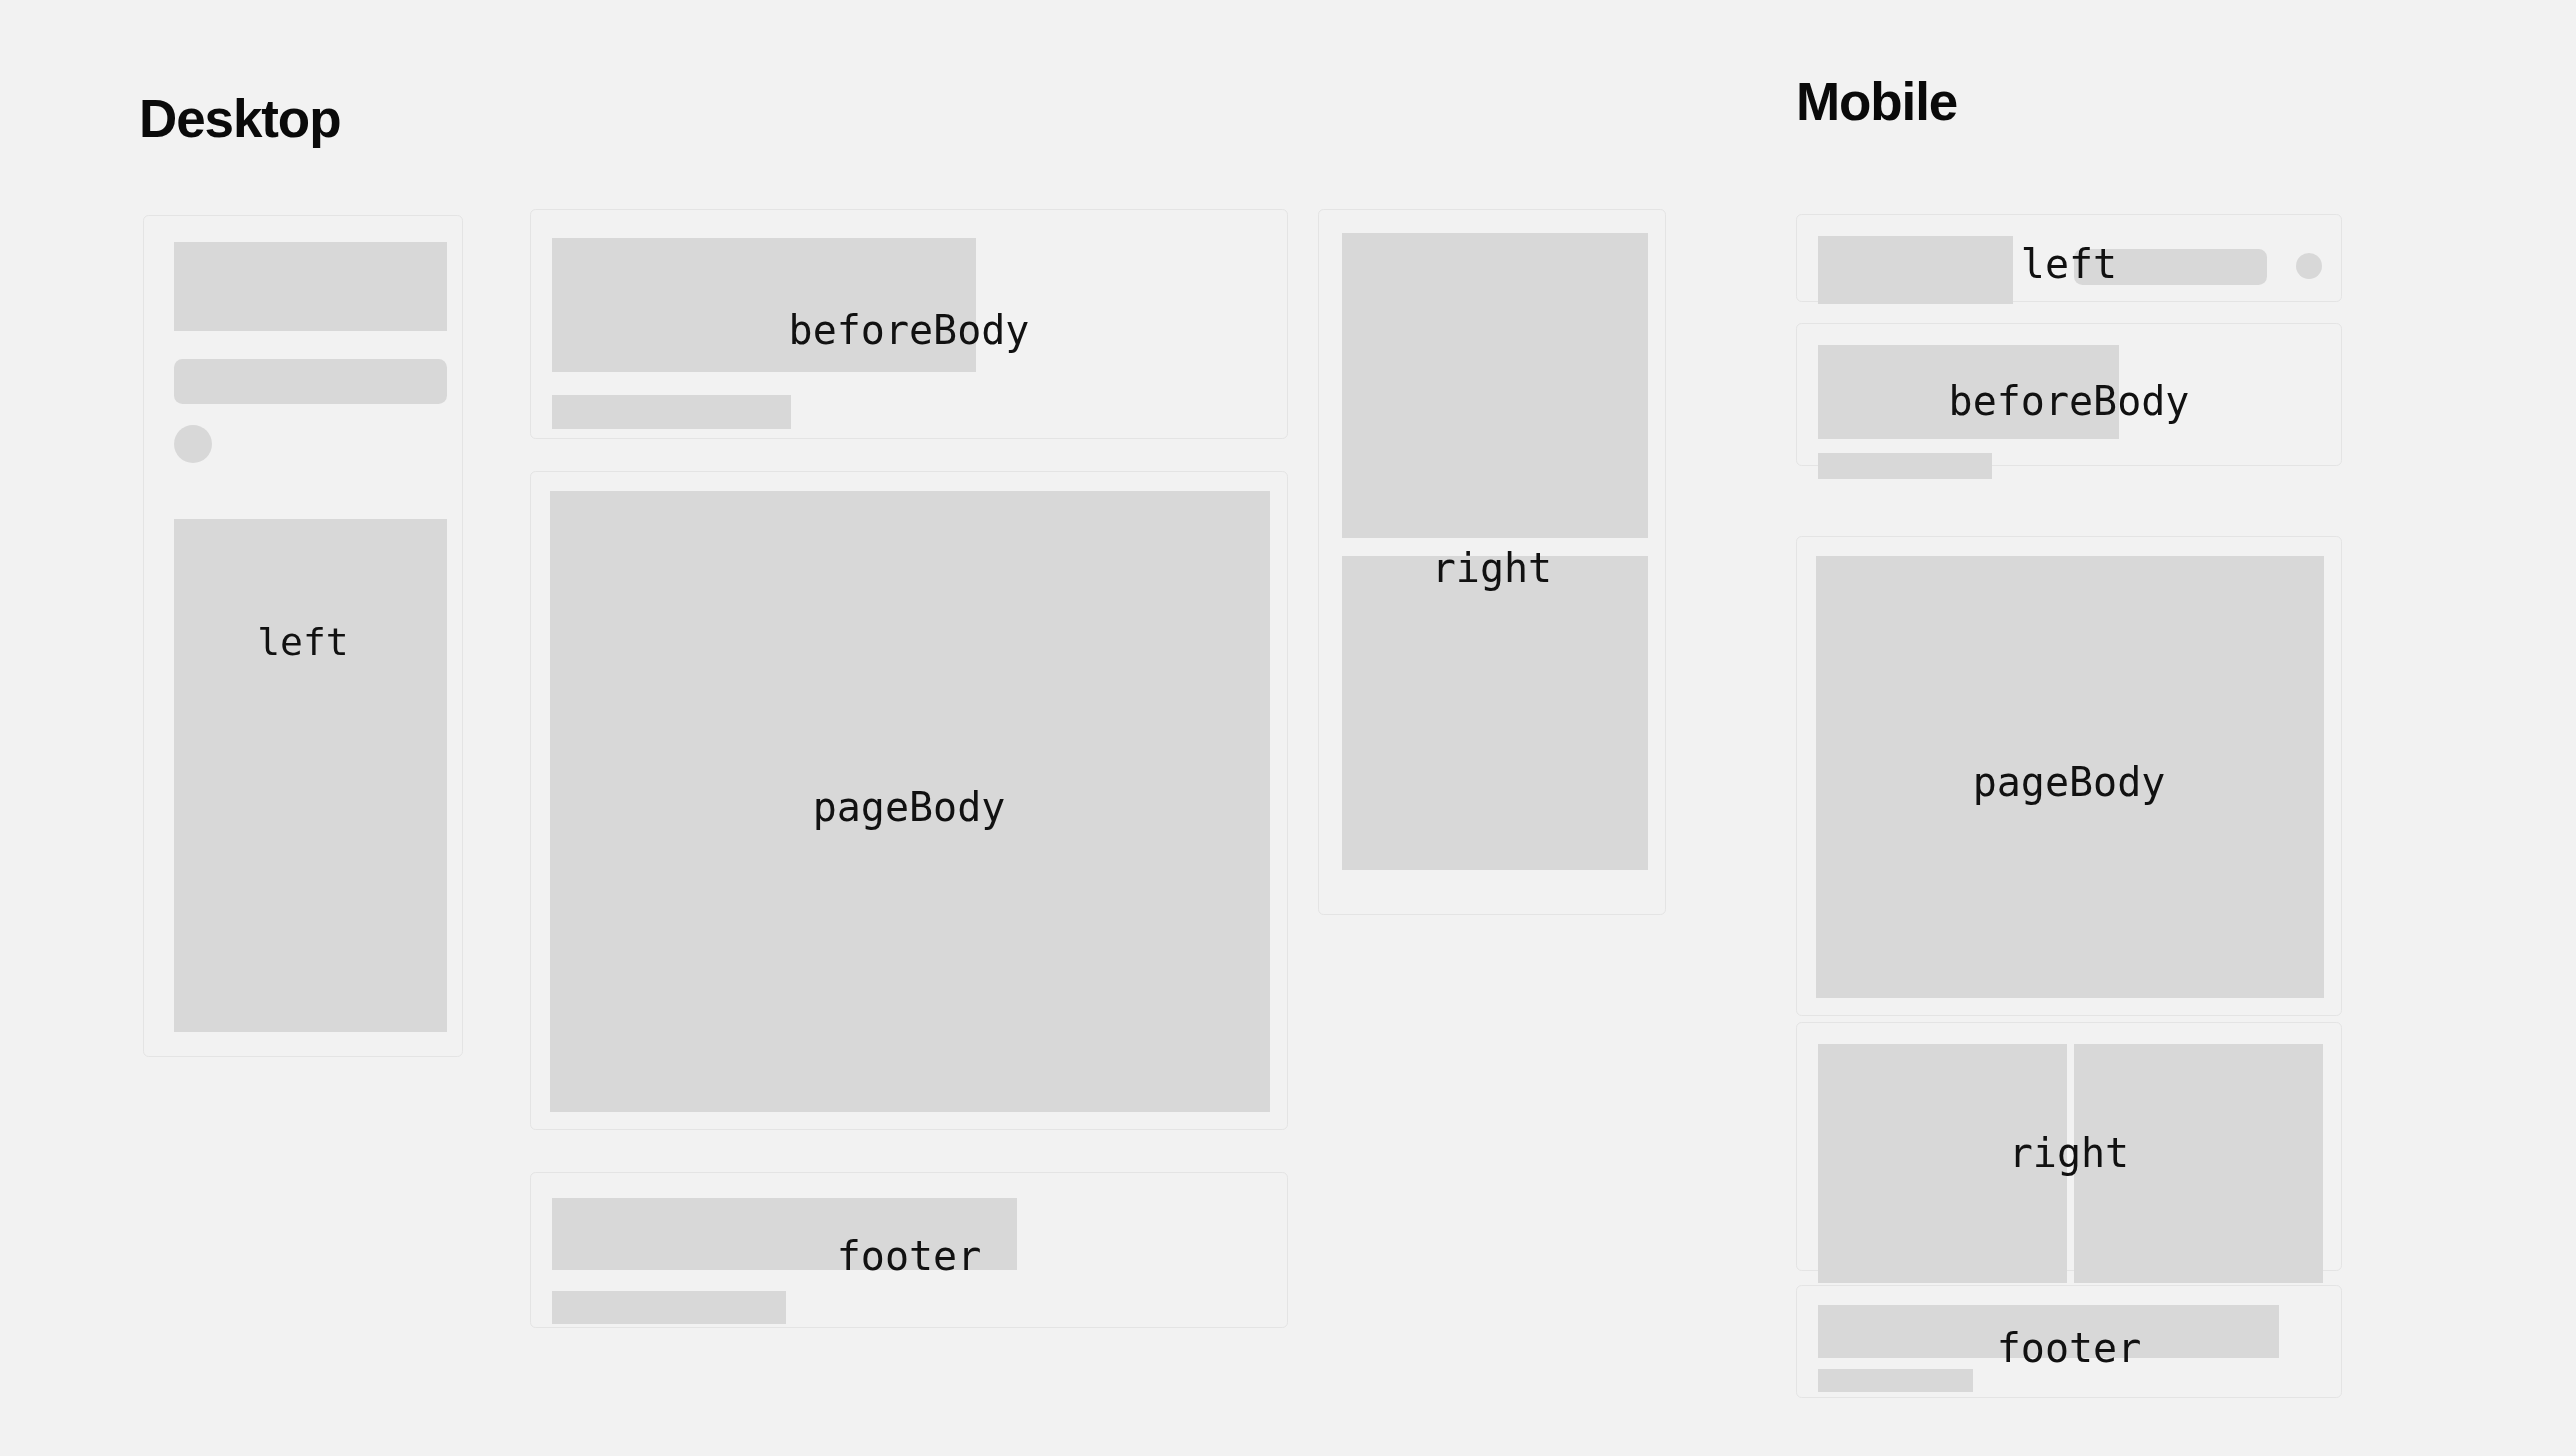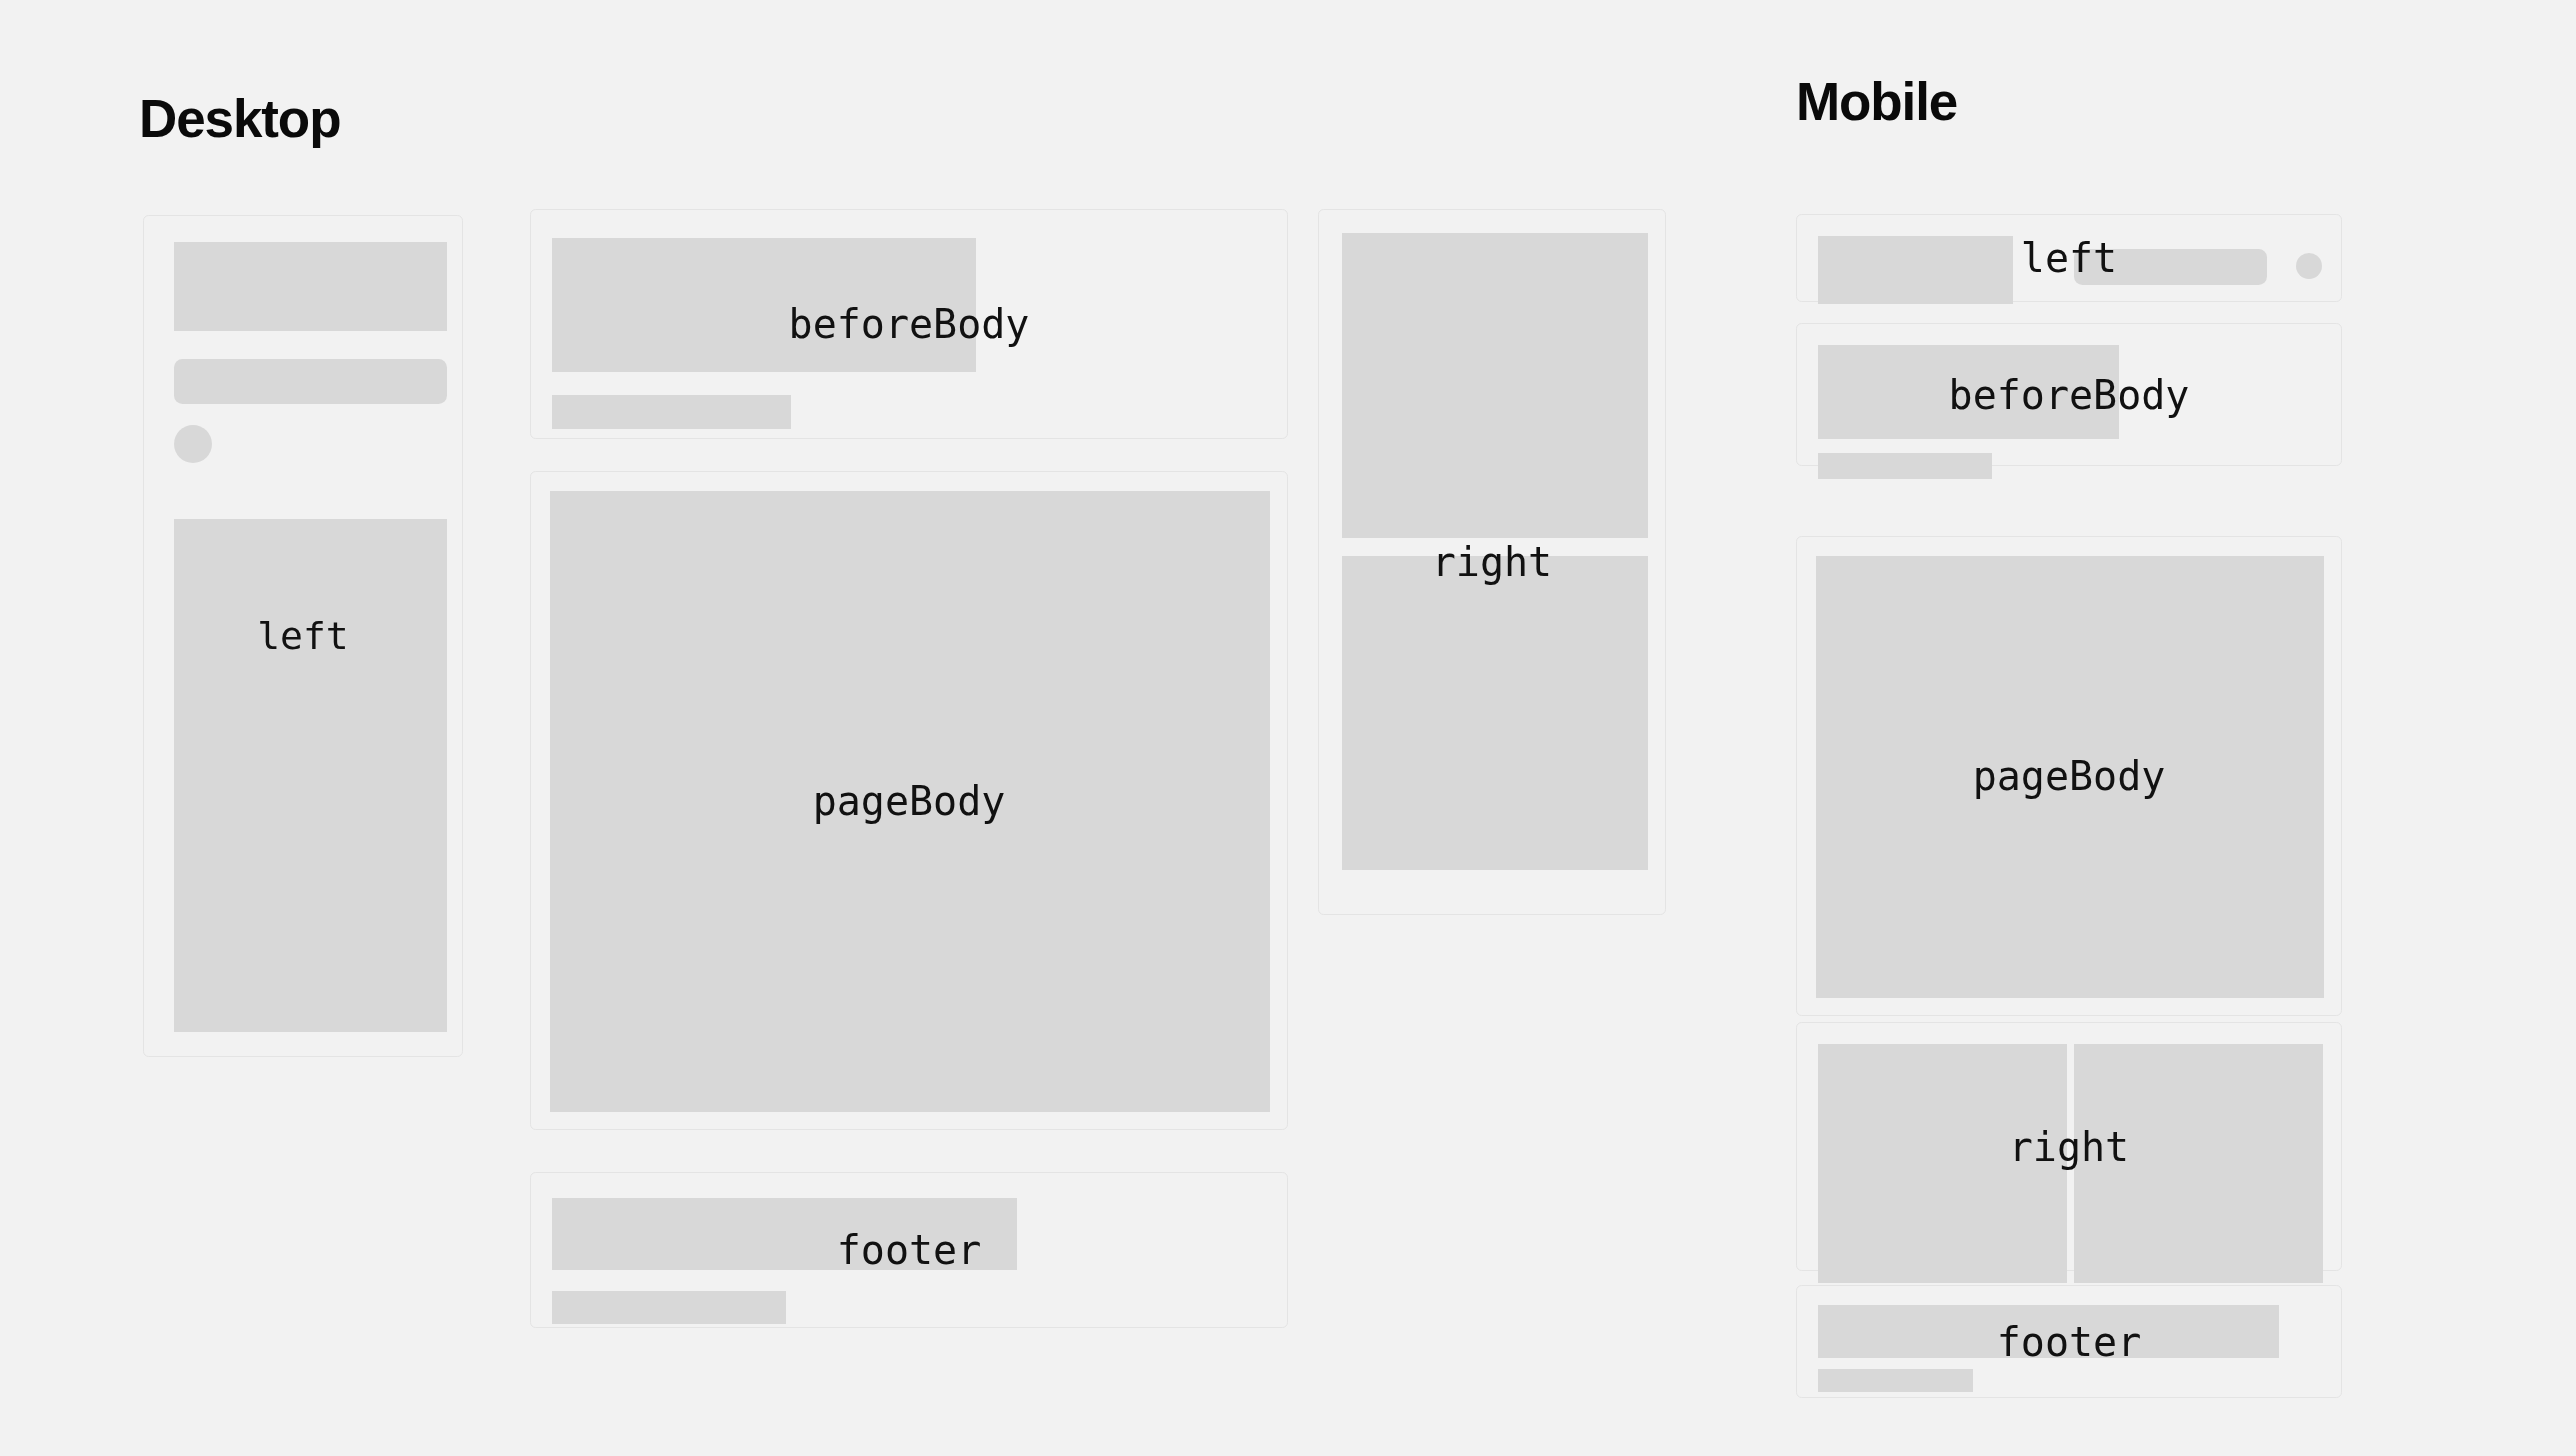--- a/index.html
+++ b/index.html
@@ -52,20 +52,21 @@
   
   .slot-label {
     position: absolute;
     font-family: "DejaVu Sans Mono", "Liberation Mono", monospace;
     color: #111111;
     white-space: nowrap;
     display: flex;
     align-items: center;
     justify-content: center;
     pointer-events: none;
+    margin-top: 6px;
   }
 
   
 
   
   #d-left-panel { left: 143px; top: 215px; width: 320px; height: 842px; }
   #d-left-b1 { left: 30px;  top: 26px;  width: 273px; height: 89px; }
   #d-left-b2 { left: 30px;  top: 143px; width: 273px; height: 45px; border-radius: 8.5px; }
   #d-left-dot{ left: 30px;  top: 209px; width: 38px;  height: 38px; }
   #d-left-b3 { left: 30px;  top: 303px; width: 273px; height: 513px; }

